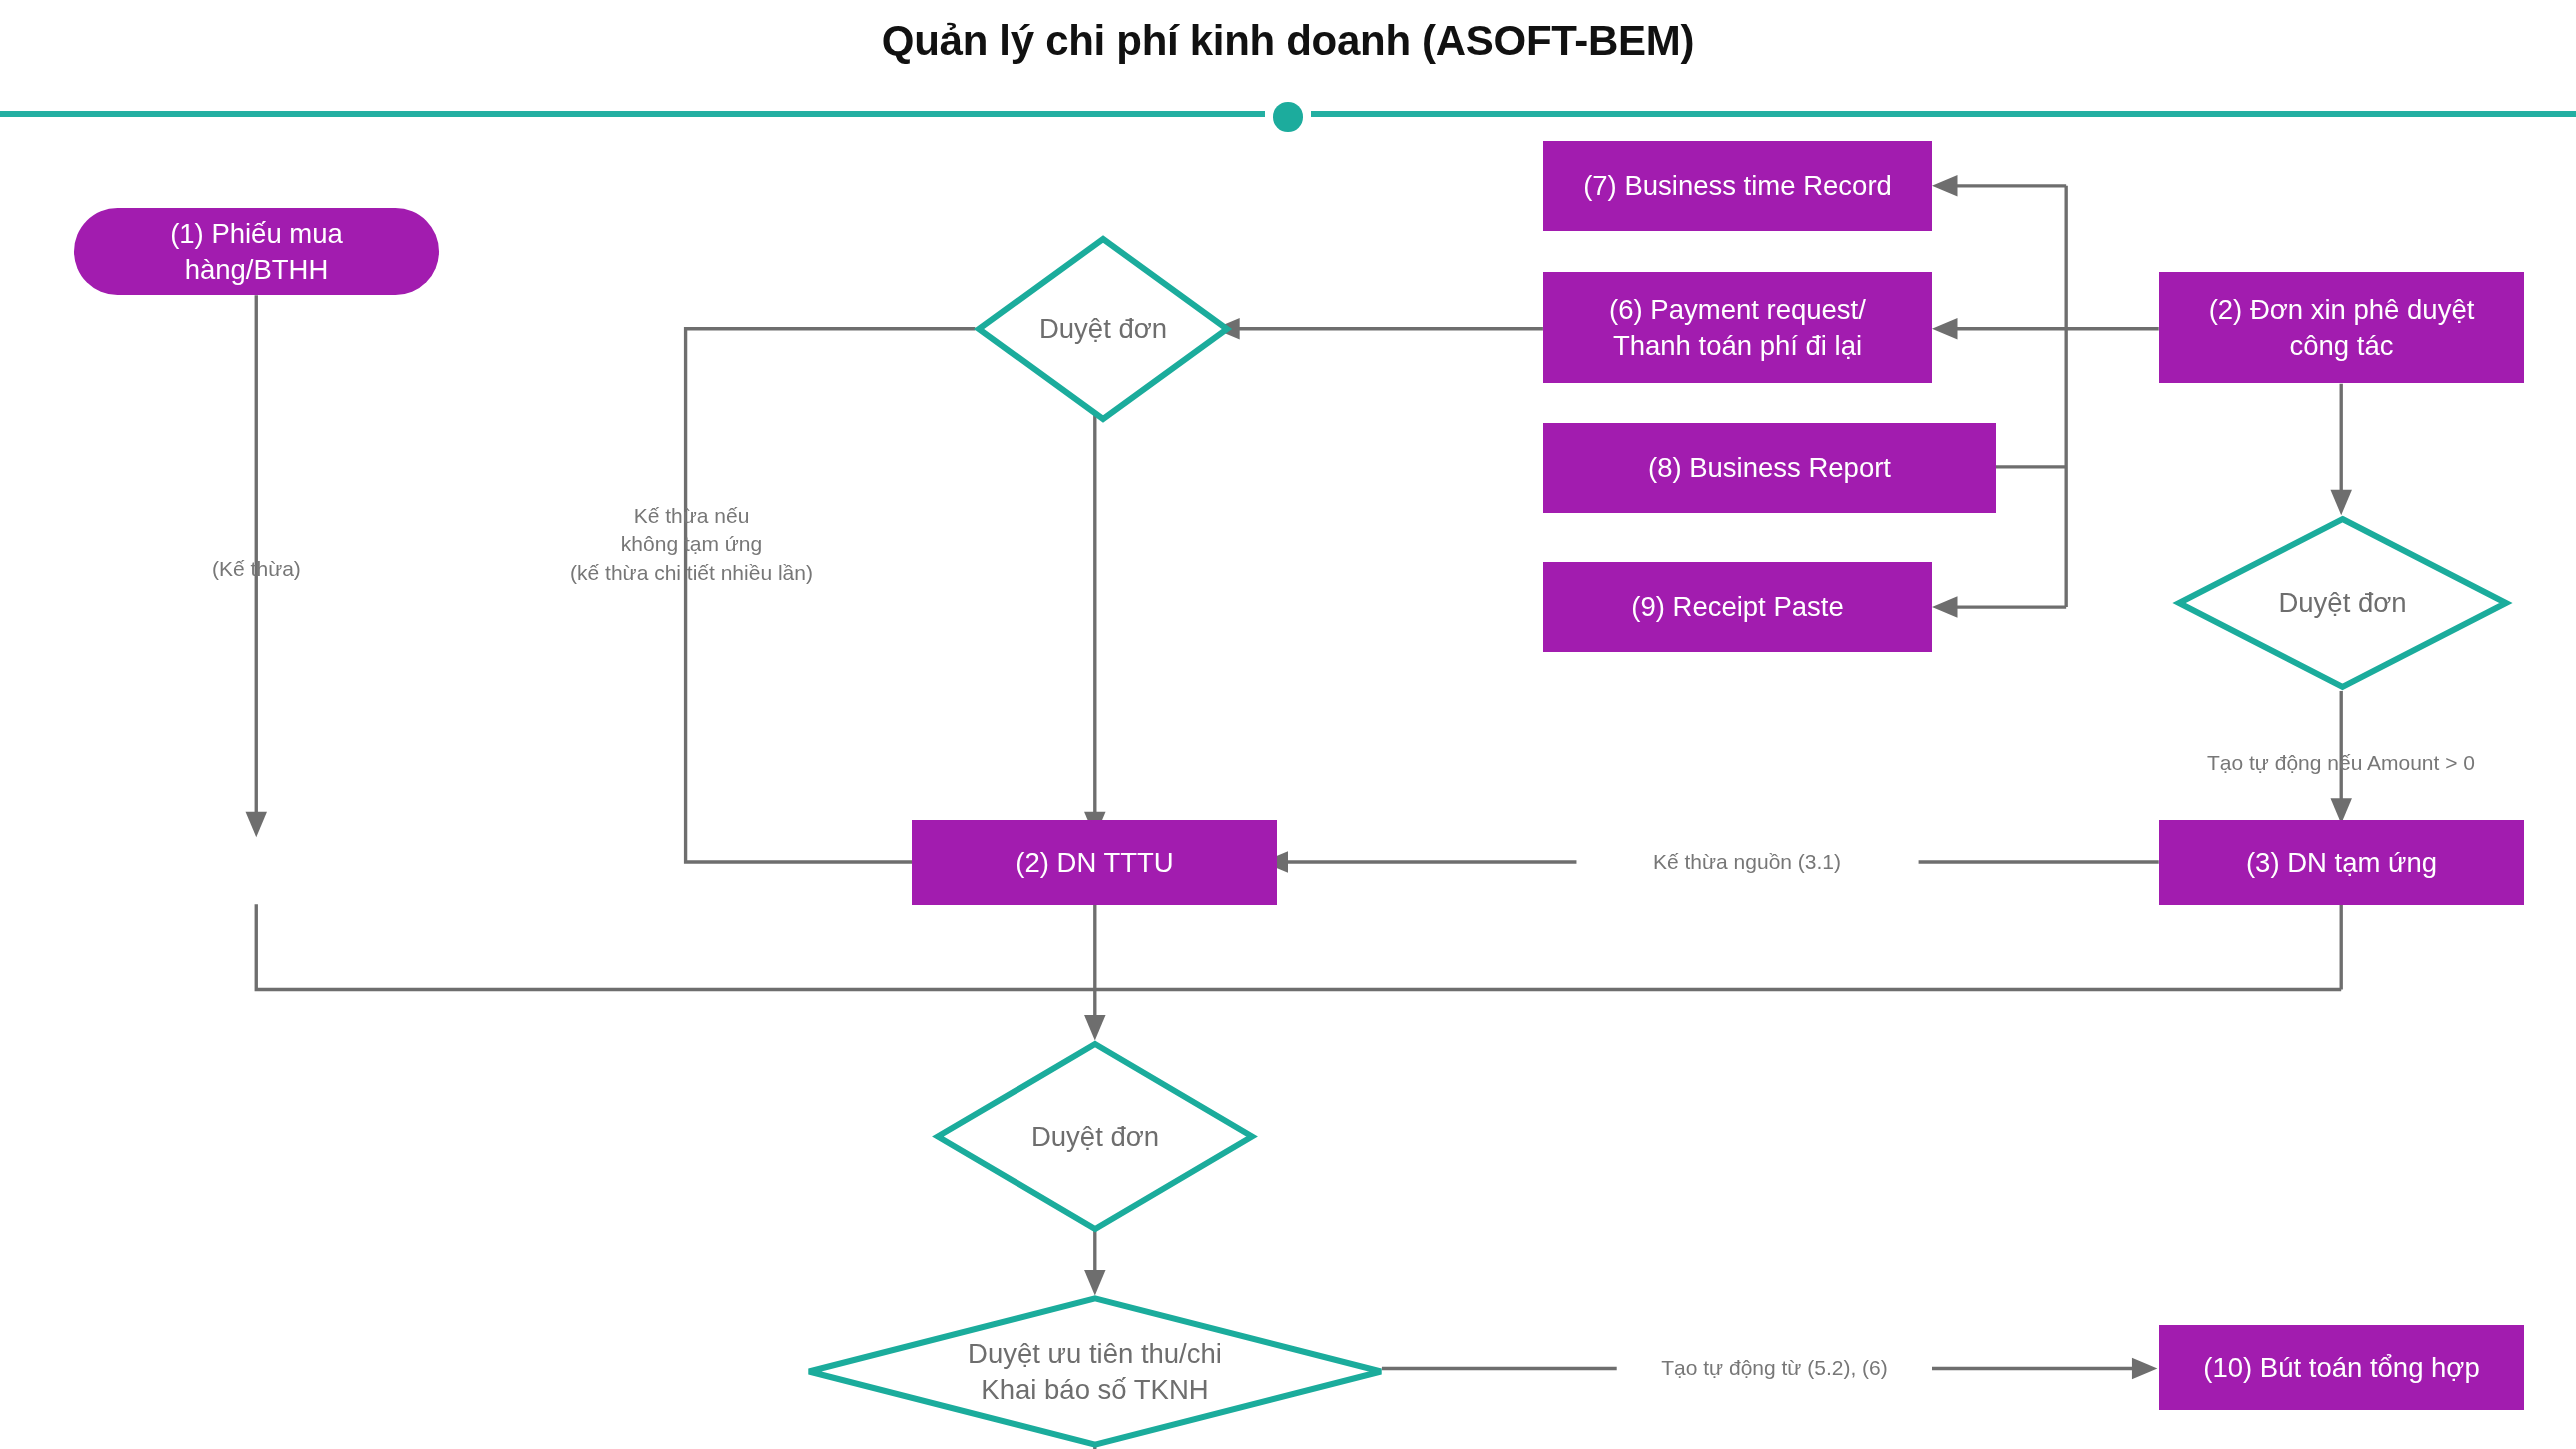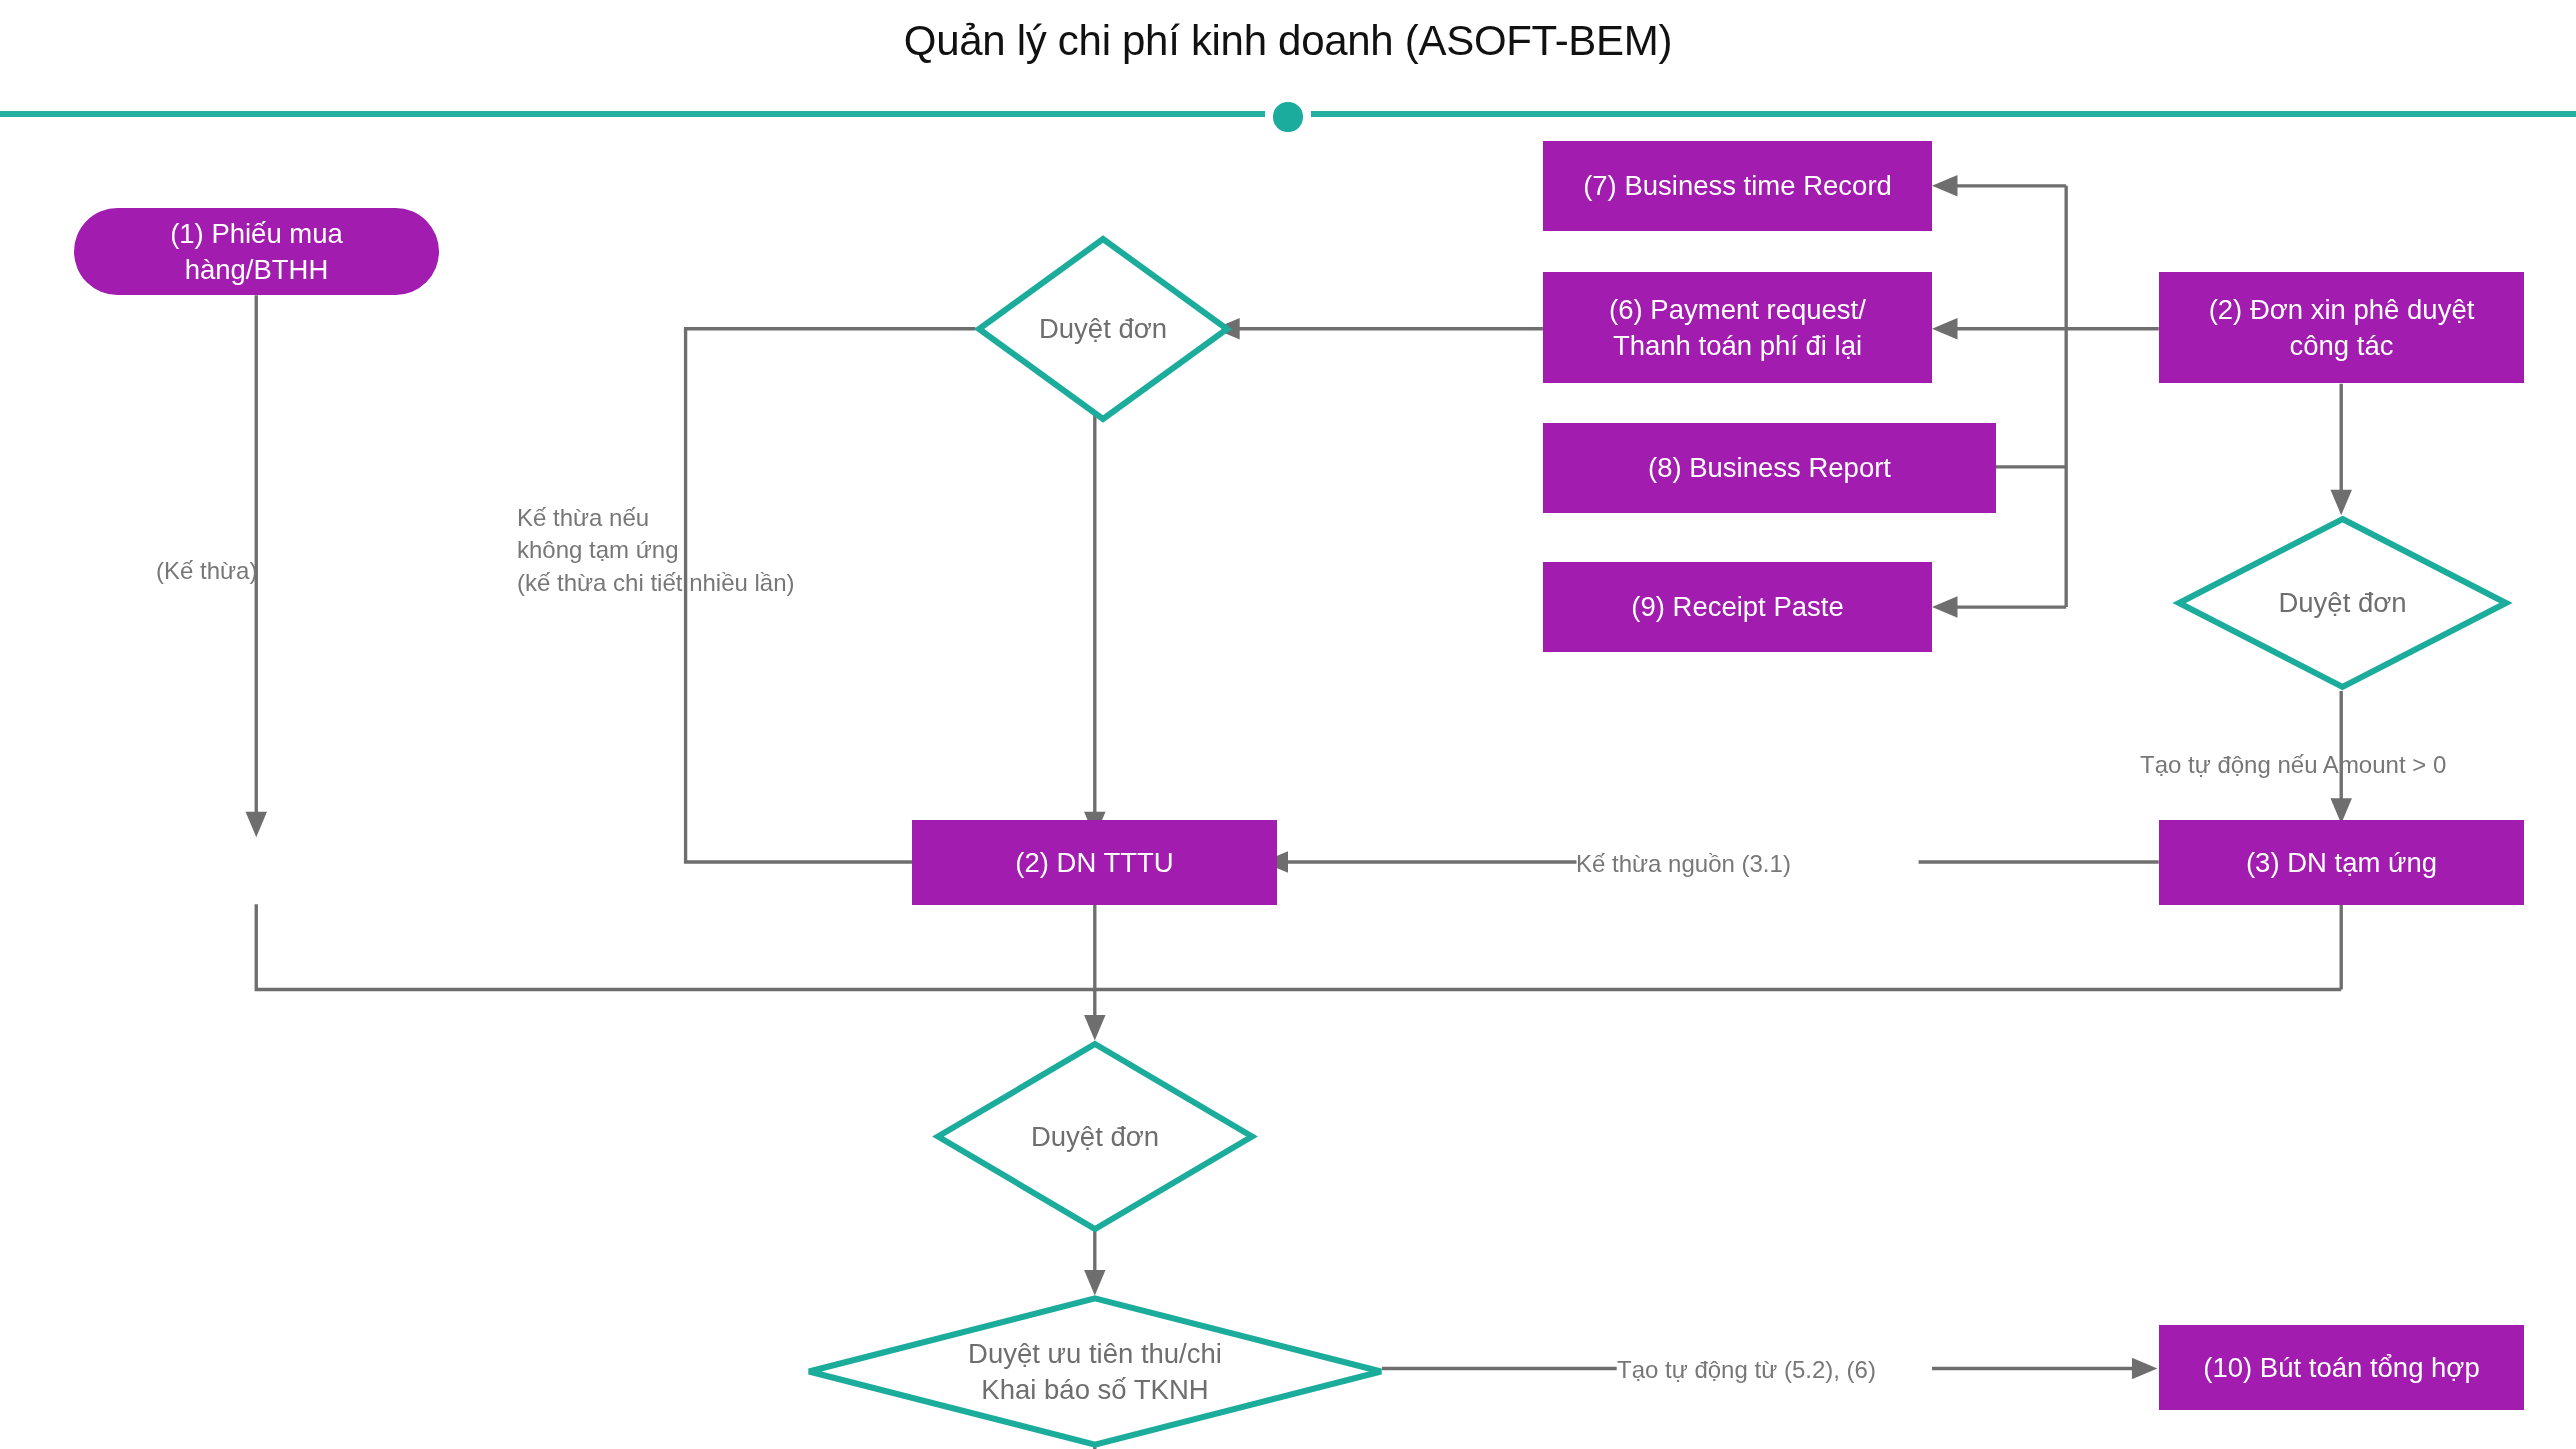--- a/index.html
+++ b/index.html
@@ -19,21 +19,21 @@
   }
 
   
   .page-title {
     position: absolute;
     left: 0;
     top: 17.4px;
     width: 2576px;
     text-align: center;
     font-size: 42px;
-    font-weight: normal;
+    font-weight: bold;
     color: #111111;
     letter-spacing: -0.3px;
     white-space: nowrap;
   }
   .divider-bar {
     position: absolute;
     top: 111px;
     height: 6px;
     background: #23AFA2;
   }
@@ -86,23 +86,23 @@
     color: #6E6E6E;
     font-size: 27.5px;
     line-height: 1.3;
     white-space: pre-line;
   }
 
   
   .edge-label {
     position: absolute;
     color: #777777;
-    font-size: 24px;
+    font-size: 21px;
     line-height: 1.35;
-    text-align: left;
+    text-align: center;
     white-space: pre-line;
   }
   .edge-label.one-line { white-space: nowrap; }
 
   
   #wires {
     position: absolute;
     left: 0; top: 0;
     width: 2576px;
     height: 1449px;

